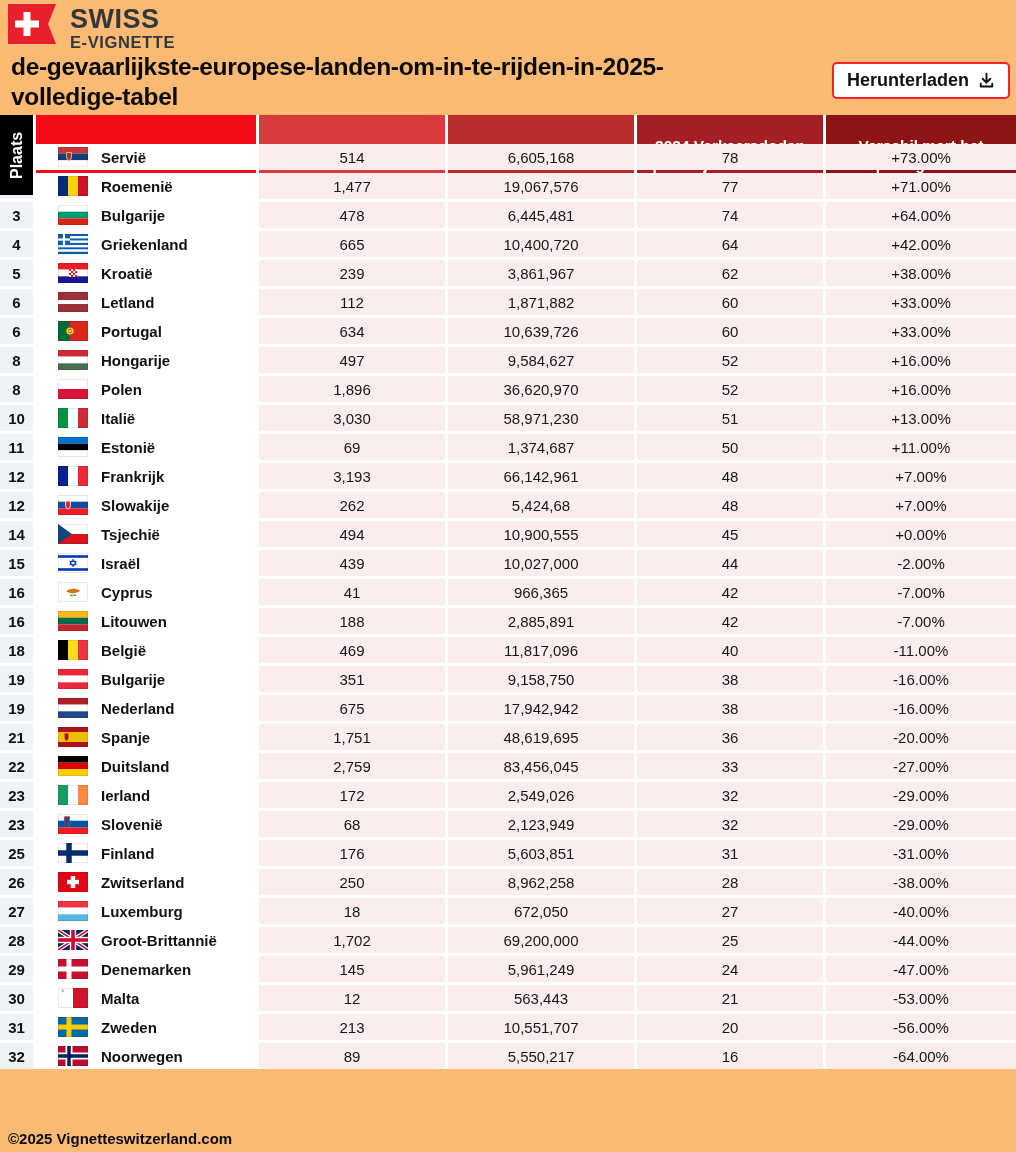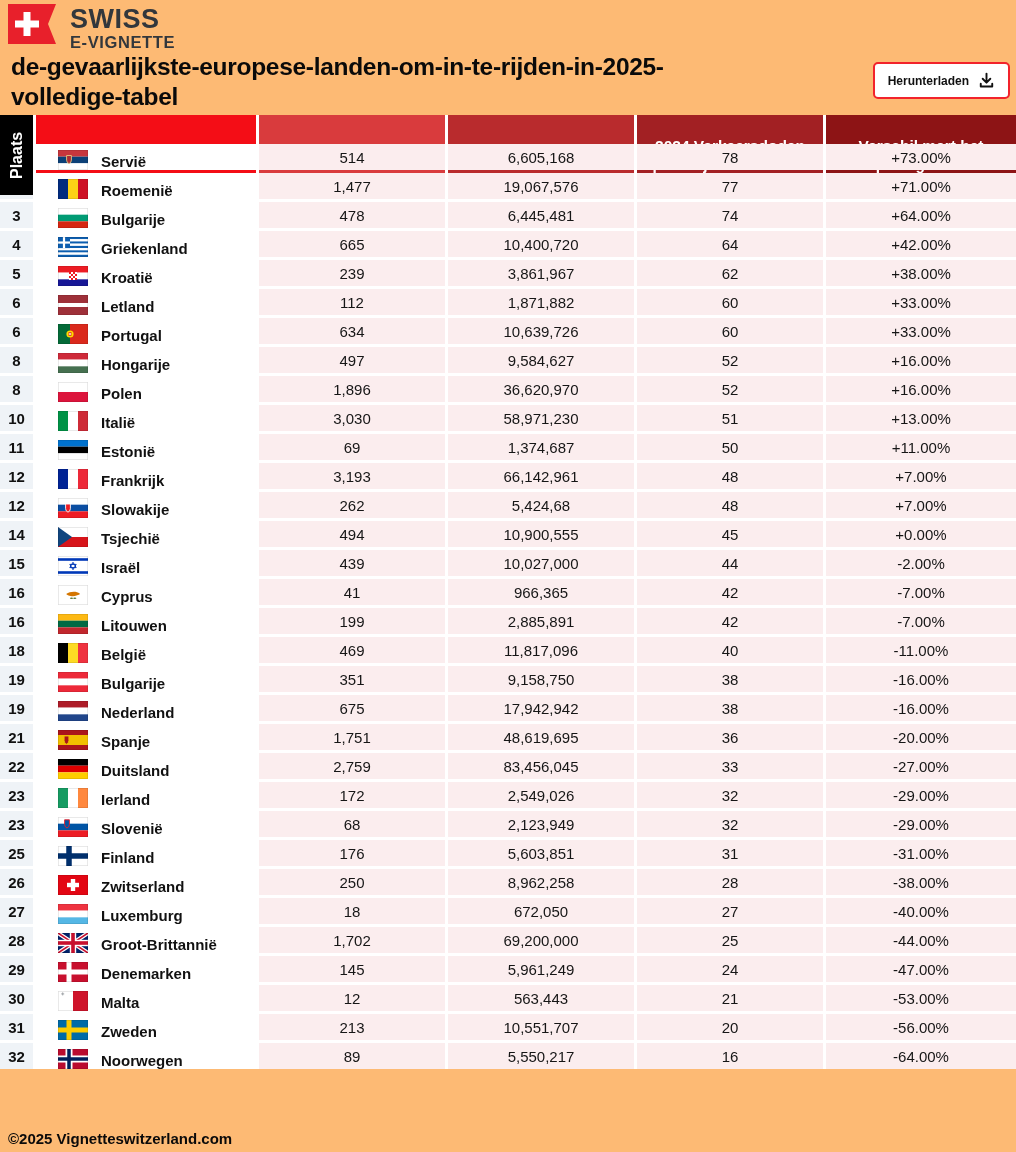--- a/index.html
+++ b/index.html
@@ -11,33 +11,33 @@
   .logo-flag{width:48px;height:40px;display:block;}
   .brand{line-height:1;padding-top:2px;}
   .brand-top{font-size:27px;font-weight:800;letter-spacing:0.5px;color:#32373C;}
   .brand-bottom{font-size:16.5px;font-weight:700;letter-spacing:0.6px;color:#32373C;margin-top:1px;}
 
   .title{position:absolute;left:11px;top:52px;font-size:24.5px;font-weight:800;
          letter-spacing:-0.3px;line-height:30px;color:#0A0A0A;}
 
   .dl-btn{position:absolute;right:6px;top:62px;height:37px;display:flex;align-items:center;gap:9px;
           padding:0 13px;background:#fff;border:2.5px solid #F2232B;border-radius:5px;
-          font-family:"Liberation Sans",sans-serif;font-size:12px;font-weight:700;color:#111;cursor:pointer;}
+          font-family:"Liberation Sans",sans-serif;font-size:18px;font-weight:700;color:#111;cursor:pointer;}
   .dl-icon{width:17px;height:17px;display:block;}
 
   
   .tbl{position:absolute;left:0;top:115px;width:1016px;display:grid;
        grid-template-columns:33px 220px 186px 186px 186px 1fr;
        grid-auto-rows:26px;gap:3px;background:#fff;}
   .hcell{height:80px;display:flex;align-items:center;justify-content:center;text-align:center;
          color:#fff;font-weight:700;font-size:15.5px;line-height:1.25;padding:0 6px;box-sizing:border-box;}
   .hcell.vert{writing-mode:vertical-rl;transform:rotate(180deg);font-size:16px;padding:6px 0;}
   .c-rank{background:#EFF3F7;display:flex;align-items:center;justify-content:center;
           font-weight:700;font-size:15px;color:#111;}
-  .c-land{background:#fff;display:flex;align-items:flex-end;gap:13px;padding-left:22px;
+  .c-land{background:#fff;display:flex;align-items:center;gap:13px;padding-left:22px;
           font-weight:700;font-size:15px;color:#111;box-sizing:border-box;}
   .c-land .flag{display:flex;align-items:center;}
   .c-num{background:#FBEDEE;display:flex;align-items:center;justify-content:center;
          font-size:15px;color:#161616;}
 
   .footer{position:absolute;left:8px;top:1130px;font-size:15px;font-weight:700;color:#0A0A0A;}
 </style>
 </head>
 <body>
 
@@ -367,21 +367,21 @@
         <span class="flag">
           <svg viewBox="0 0 30 20" width="30" height="20" xmlns="http://www.w3.org/2000/svg">
             <rect x="0" y="0" width="30" height="6.666666666666667" fill="#FDB913"></rect>
             <rect x="0" y="6.666666666666667" width="30" height="6.666666666666667" fill="#006A44"></rect>
             <rect x="0" y="13.333333333333334" width="30" height="6.666666666666667" fill="#C1272D"></rect>
             <rect x="0.3" y="0.3" width="29.4" height="19.4" fill="none" stroke="rgba(0,0,0,0.15)" stroke-width="0.6"></rect>
           </svg>
         </span>
         <span>Litouwen</span>
       </div>
-      <div class="c-num">199</div>
+      <div class="c-num">188</div>
       <div class="c-num">2,885,891</div>
       <div class="c-num">42</div>
       <div class="c-num">-7.00%</div>
       <div class="c-rank">18</div>
       <div class="c-land">
         <span class="flag">
           <svg viewBox="0 0 30 20" width="30" height="20" xmlns="http://www.w3.org/2000/svg">
             <rect x="0" y="0" width="10" height="20" fill="#000000"></rect>
             <rect x="10" y="0" width="10" height="20" fill="#FDDA24"></rect>
             <rect x="20" y="0" width="10" height="20" fill="#EF3340"></rect>

